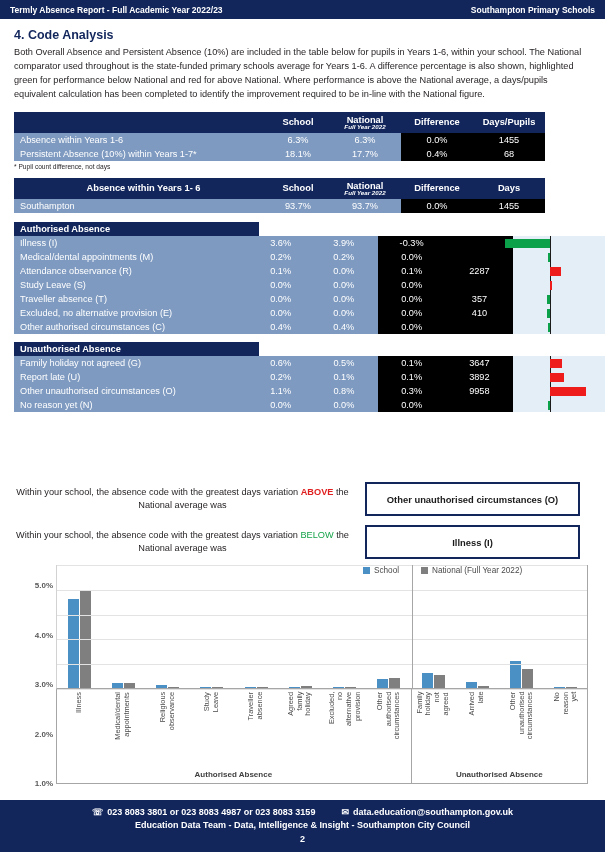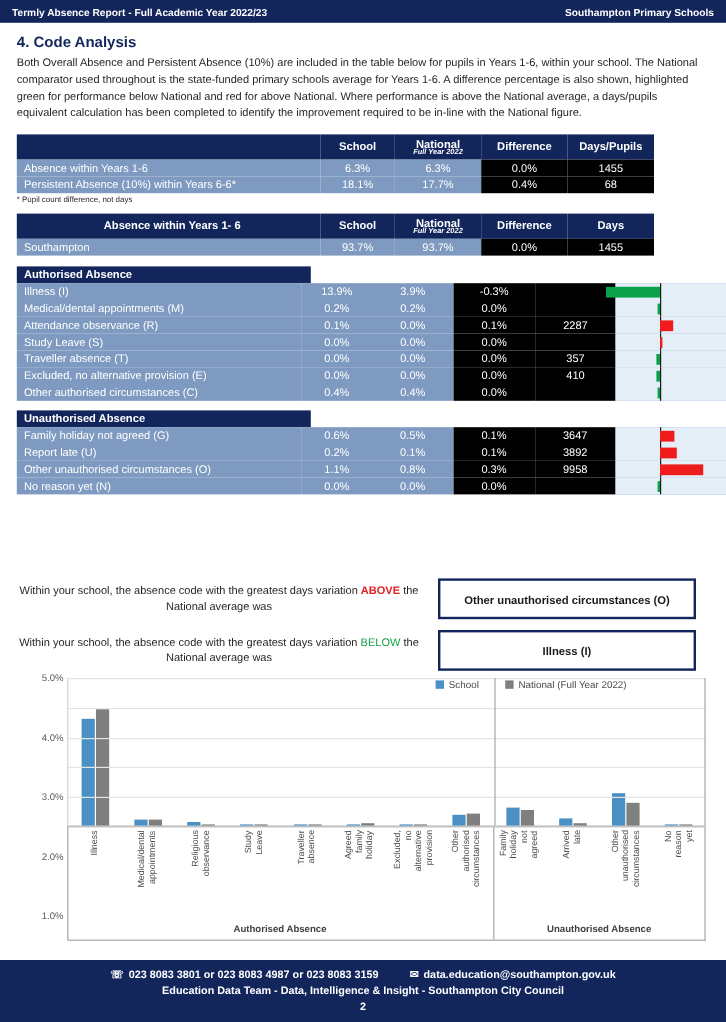--- a/index.html
+++ b/index.html
@@ -96,21 +96,21 @@
     position:absolute; left:8px; top:560px; width:590px; height:230px;
     background:#fff;
   }
   .plot{
     position:absolute; left:48px; top:5px; width:532px; height:124px;
     border-left:1px solid #d2d2d2; border-bottom:1px solid #a6a6a6;
   }
   .gl{ position:absolute; left:0; right:0; height:1px; background:#e3e3e3; }
   .ylab{
     position:absolute; right:100%; margin-right:4px; transform:translateY(-50%);
-    font-size:8px; color:#595959; white-space:nowrap; font-weight:normal;
+    font-size:8px; color:#595959; white-space:nowrap; font-weight:bold;margin-top:20px;
   }
   .bars{ position:absolute; left:0; right:0; bottom:0; top:0; display:flex; }
   .cat{ flex:1; position:relative; display:flex; align-items:flex-end; justify-content:center; gap:1px; }
   .bar{ width:11px; }
   .bar.school{ background:#4b90c4; }
   .bar.national{ background:#7f7f7f; }
   .catlabel{
     position:absolute; top:100%; left:50%; transform:translateX(-50%);
     margin-top:4px;
     writing-mode:vertical-rl; transform-origin:center;
@@ -167,21 +167,21 @@
         <td>Days/Pupils</td>
       </tr>
       <tr class="drow">
         <td class="lbl">Absence within Years 1-6</td>
         <td>6.3%</td>
         <td>6.3%</td>
         <td class="plain num-red">0.0%</td>
         <td class="plain num-red">1455</td>
       </tr>
       <tr class="drow">
-        <td class="lbl">Persistent Absence (10%) within Years 6-6*</td>
+        <td class="lbl">Persistent Absence (10%) within Years 1-7*</td>
         <td>18.1%</td>
         <td>17.7%</td>
         <td class="plain num-red">0.4%</td>
         <td class="plain num-red">68</td>
       </tr>
     </tbody>
       </table>
   </div>
   <div class="footnote">* Pupil count difference, not days</div>
 
@@ -223,21 +223,21 @@
           <col class="c-lbl">
           <col class="c-sch">
           <col class="c-nat">
           <col class="c-dif">
           <col class="c-day">
           <col class="c-spark">
         </colgroup>
       <tbody>
           <tr class="drow">
             <td class="lbl">Illness (I)</td>
-            <td>13.9%</td>
+            <td>3.6%</td>
             <td>3.9%</td>
             <td class="plain num-green">-0.3%</td>
             <td class="plain num-red"></td>
             <td style="padding: 0px;">
               <div class="spark">
                 <div class="sparkzero"></div>
                 <div class="sparkbar" style="background: rgb(10, 161, 74); left: -8px; width: 45px;"></div>
               </div>
             </td>
           </tr>

